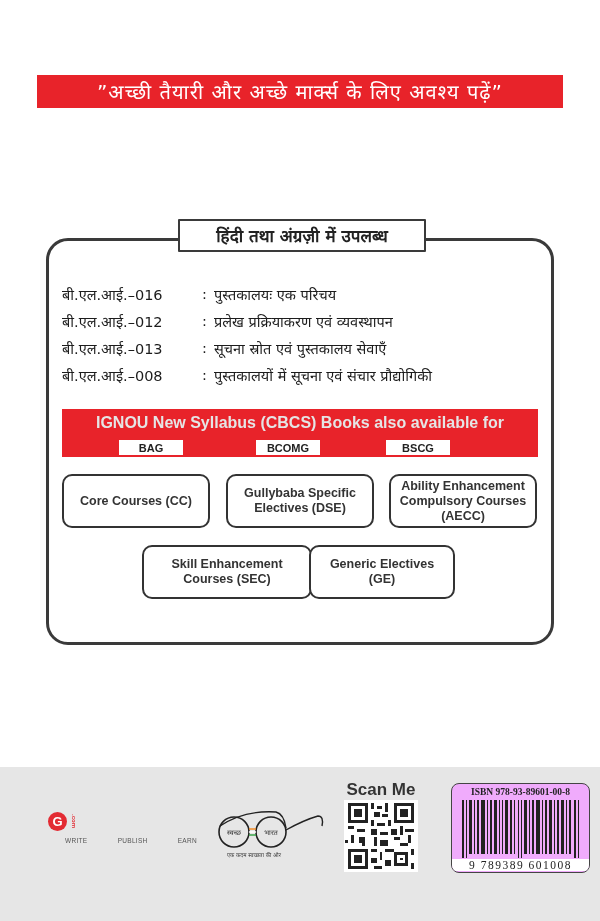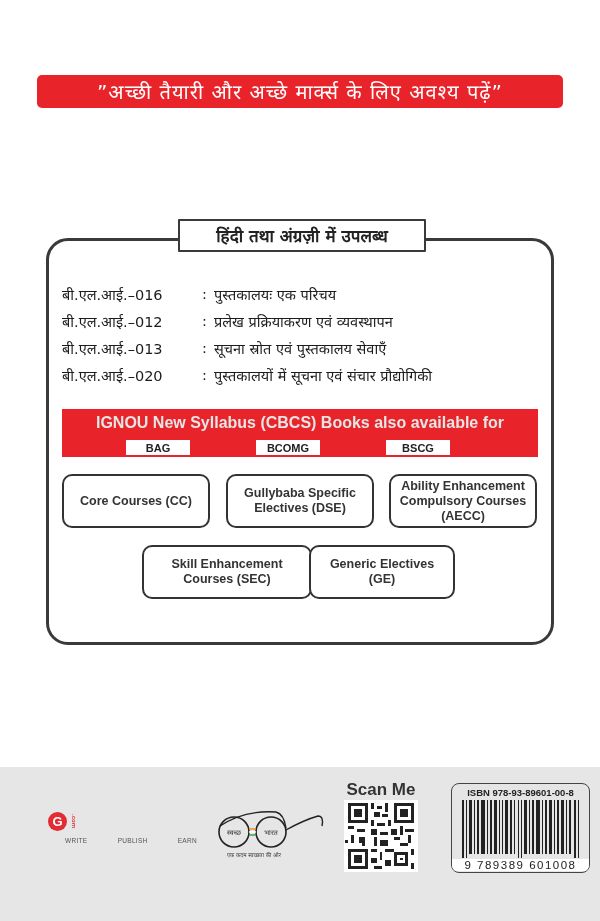--- a/index.html
+++ b/index.html
@@ -1,21 +1,21 @@
 <!DOCTYPE html>
 <html><head>
 <meta charset="utf-8">
 <style>
   * { box-sizing: border-box; margin: 0; padding: 0; }
   html, body { width: 600px; height: 921px; background: #ffffff; overflow: hidden; }
   body { position: relative; font-family: "Liberation Sans", sans-serif; color: #222; }
 
   .tagline {
     position: absolute; left: 37px; top: 75px; width: 526px; height: 33px;
-    background: #e8232a; border-radius: 5px;
+    background: #e8232a; border-radius: 0;
     display: flex; align-items: center; justify-content: center;
     color: #fff; font-family: "DejaVu Sans", sans-serif; font-size: 20px;
     letter-spacing: 1px;
   }
 
   .frame {
     position: absolute; left: 46px; top: 238px; width: 508px; height: 407px;
     border: 3px solid #3a3a3a; border-radius: 22px;
   }
   .frame-title {
@@ -81,21 +81,21 @@
   }
 
   .qr-label {
     position: absolute; left: 343px; top: 780px; width: 76px; text-align: center;
     font-weight: bold; font-size: 17px; color: #333;
   }
   .qr { position: absolute; left: 344px; top: 800px; width: 74px; height: 72px; background: #fff; }
 
   .isbn-box {
     position: absolute; left: 451px; top: 783px; width: 139px; height: 90px;
-    background: #e5e5e5; border: 1.5px solid #444; border-radius: 8px; overflow: hidden;
+    background: #f0abfc; border: 1.5px solid #444; border-radius: 8px; overflow: hidden; font-family: Liberation Serif, serif;
   }
   .isbn-text {
     position: absolute; left: 0; top: 3px; width: 100%; text-align: center;
     font-weight: bold; font-size: 9.5px; color: #222;
   }
   .isbn-num {
     position: absolute; left: 0; bottom: 1px; width: 100%; text-align: center;
     font-size: 11.5px; color: #222; letter-spacing: 1.5px; background: #fff;
   }
 </style>
@@ -117,29 +117,29 @@
     <span class="code">बी.एल.आई.–012</span>
     <span class="sep">:</span>
     <span>प्रलेख प्रक्रियाकरण एवं व्यवस्थापन</span>
   </div>
   <div class="subject">
     <span class="code">बी.एल.आई.–013</span>
     <span class="sep">:</span>
     <span>सूचना स्रोत एवं पुस्तकालय सेवाएँ</span>
   </div>
   <div class="subject">
-    <span class="code">बी.एल.आई.–020</span>
+    <span class="code">बी.एल.आई.–008</span>
     <span class="sep">:</span>
     <span>पुस्तकालयों में सूचना एवं संचार प्रौद्योगिकी</span>
   </div>
 </div>
 
 <div class="cbcs">
   <div class="cbcs-title">IGNOU New Syllabus (CBCS) Books also available for</div>
-  <div class="cbcs-chip" style="left:64px;text-align:right;">BAG</div>
+  <div class="cbcs-chip" style="left:57px;text-align:right;">BAG</div>
   <div class="cbcs-chip" style="left:194px;">BCOMG</div>
   <div class="cbcs-chip" style="left:324px;">BSCG</div>
 </div>
 
 <div class="course" style="left:62px; top:474px; width:148px; height:54px;">Core Courses (CC)</div>
 <div class="course" style="left:226px; top:474px; width:148px; height:54px;">Gullybaba Specific Electives (DSE)</div>
 <div class="course" style="left:389px; top:474px; width:148px; height:54px;">Ability Enhancement Compulsory Courses (AECC)</div>
 <div class="course" style="left:142px; top:545px; width:170px; height:54px;">Skill Enhancement Courses (SEC)</div>
 <div class="course" style="left:309px; top:545px; width:146px; height:54px;">Generic Electives (GE)</div>
 

